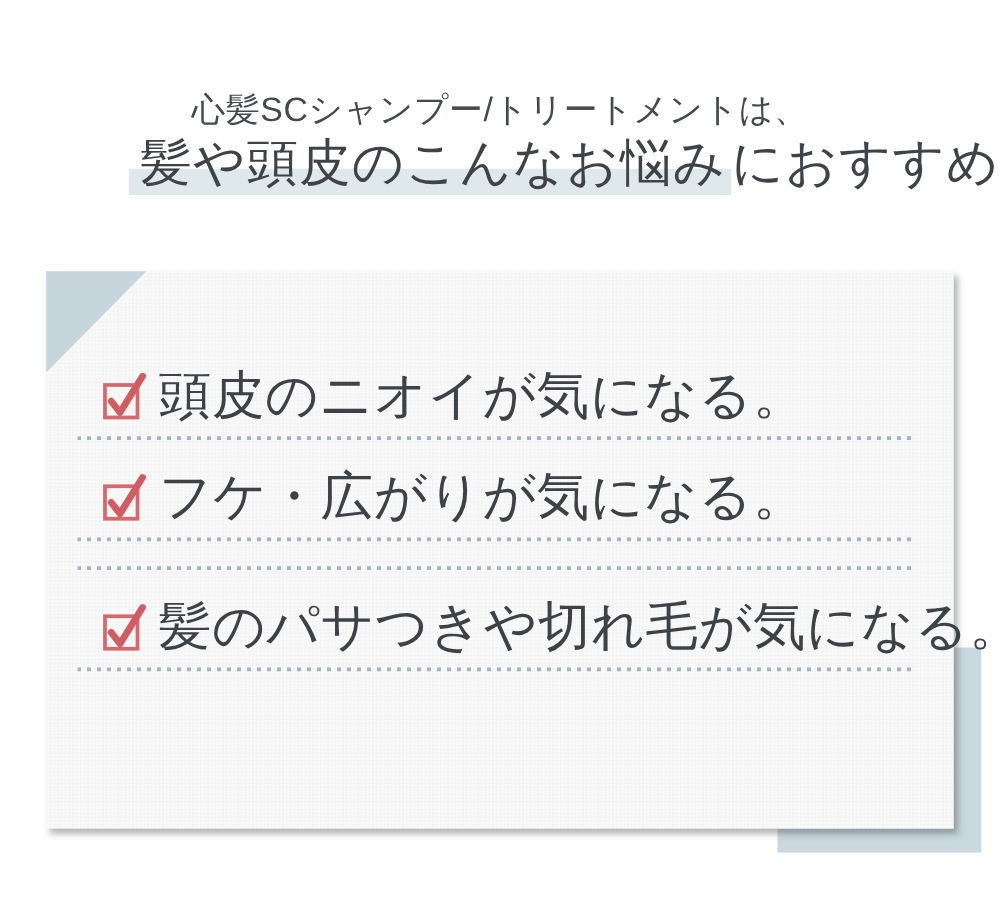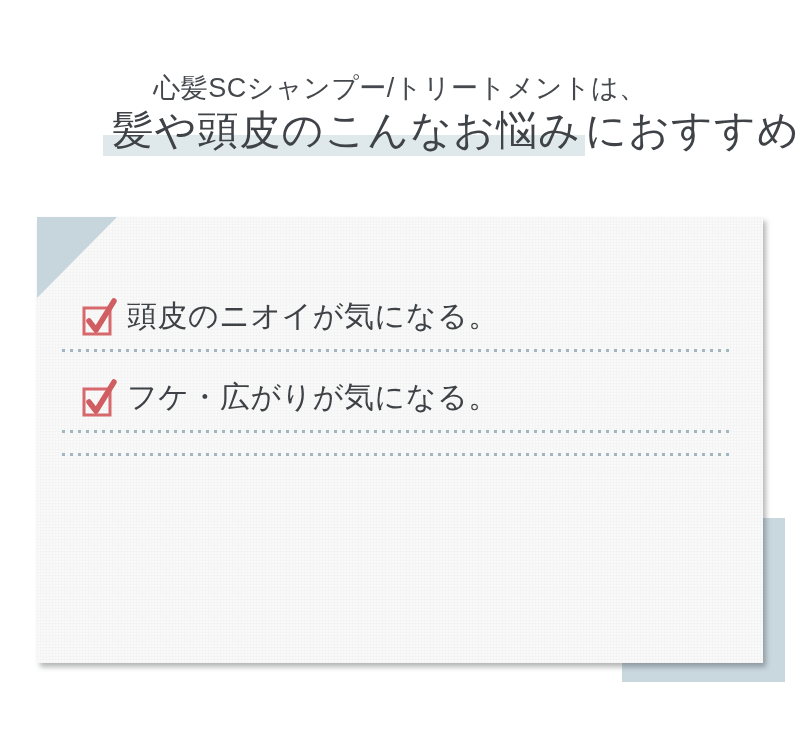--- a/index.html
+++ b/index.html
@@ -97,21 +97,21 @@
   }
   .checkbox {
     flex: 0 0 auto;
     width: 38px;
     height: 42px;
     margin-right: 9px;
     display: inline-block;
   }
   .checkbox svg { display: block; }
   .label {
-    font-size: 30px;
+    font-size: 42px;
     font-weight: 400;
     letter-spacing: 0.5px;
     color: #3e4246;
     white-space: nowrap;
   }
   .dots {
     height: 3px;
     margin: 8px 0 20px -18px;
     background-image: repeating-linear-gradient(90deg, #a2b6bf 0 3px, transparent 3px 8px);
   }
@@ -155,16 +155,28 @@
           </span>
           <span class="label">フケ・広がりが気になる。</span>
         </div>
         <div class="dots"></div>
       </li>
 
       <li>
         <div class="dots"></div>
       </li>
 
+      <li>
+        <div class="row">
+          <span class="checkbox">
+            <svg width="38" height="42" viewBox="0 0 38 42">
+              <rect x="4" y="13" width="26" height="26" fill="none" stroke="#d7696d" stroke-width="3"></rect>
+              <path d="M9 26 L16 35 L34 6" fill="none" stroke="#d05d61" stroke-width="5.5" stroke-linecap="round" stroke-linejoin="round"></path>
+            </svg>
+          </span>
+          <span class="label">髪のパサつきや切れ毛が気になる。</span>
+        </div>
+        <div class="dots"></div>
+      </li>
 
     </ul>
   </div>
 </div>
 
 </body></html>

